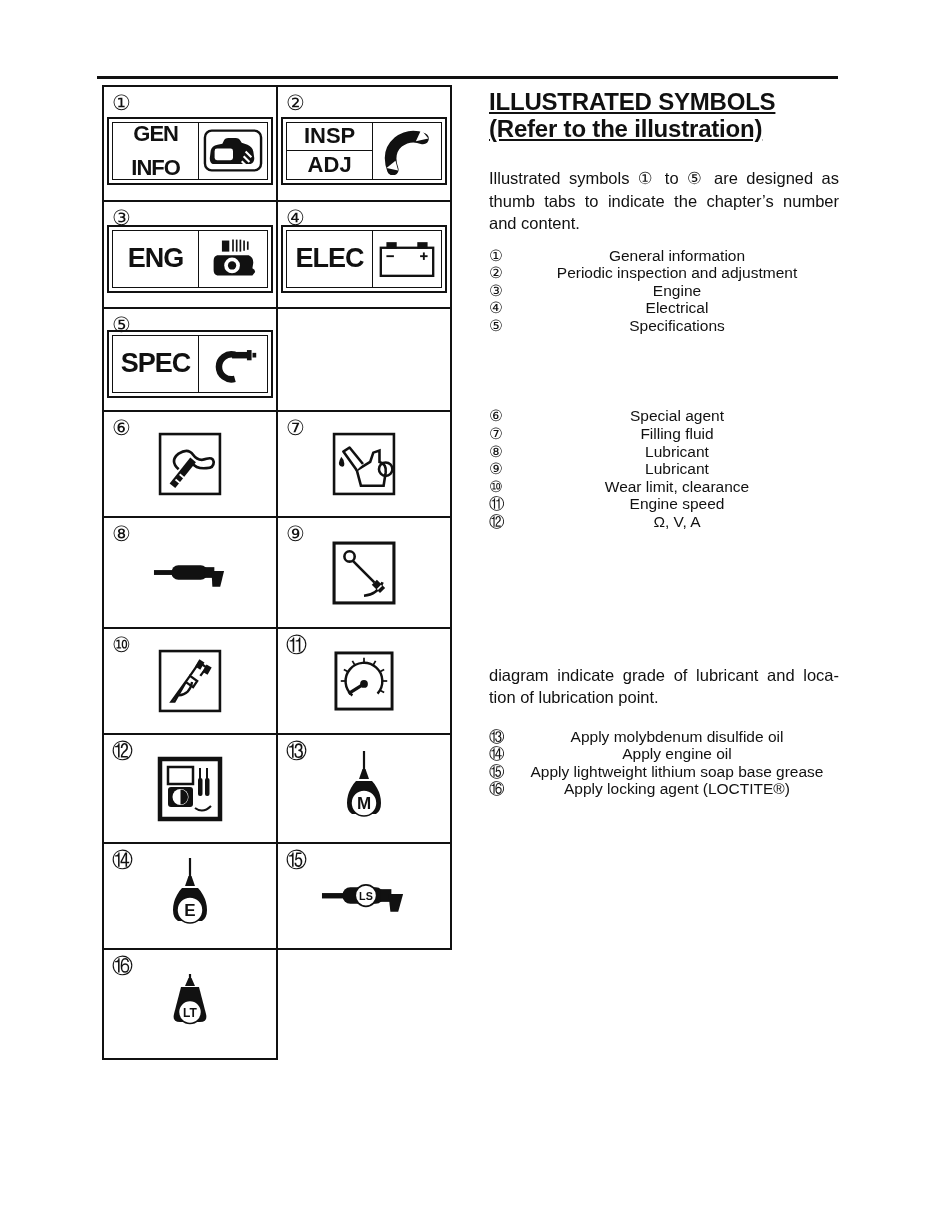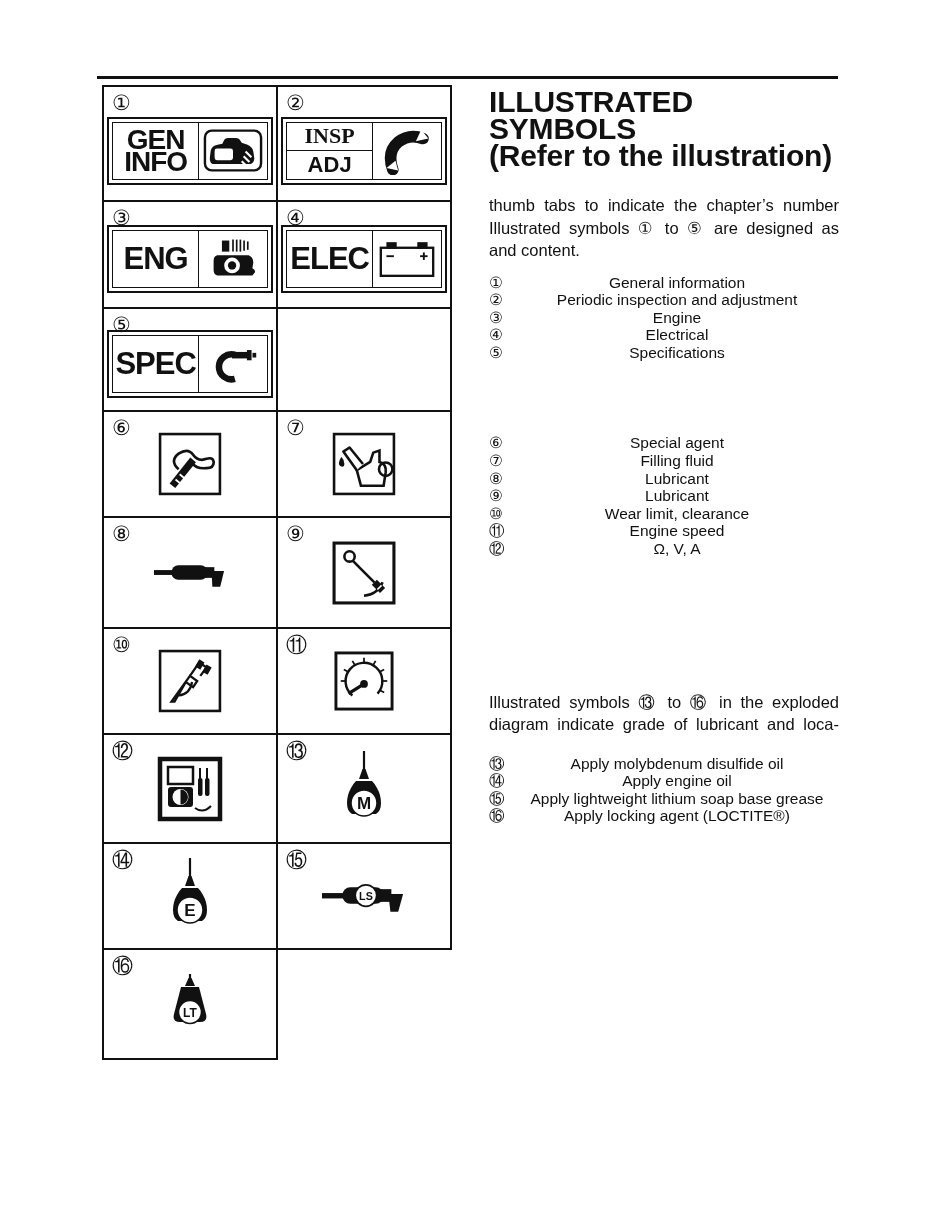--- a/index.html
+++ b/index.html
@@ -24,33 +24,33 @@
   }
   .cell.ghost{border:none;background:transparent;}
   .cnum{position:absolute;top:5px;left:8px;font-size:21px;line-height:1;}
 
   
   .badge{width:156px;height:58px;border:2.5px solid #111;padding:3px;background:#fff;box-sizing:content-box;}
   .badge.mt14{margin-top:14px;} .badge.mt8{margin-top:8px;}
   .badge-in{display:flex;width:100%;height:100%;border:1.8px solid #111;box-sizing:border-box;}
   .badge-label{width:56%;border-right:1.8px solid #111;display:flex;flex-direction:column;
     align-items:center;justify-content:center;font-weight:700;box-sizing:border-box;}
-  .badge-label.single{font-size:31px;letter-spacing:-1px;}
-  .badge-label.two{font-size:28px;line-height:22px;letter-spacing:-1px;}
+  .badge-label.single{font-size:27px;letter-spacing:-1px;}
+  .badge-label.two{font-size:22px;line-height:22px;letter-spacing:-1px;justify-content:space-between;}
   .badge-label.split span{flex:1;display:flex;align-items:center;justify-content:center;
     width:100%;font-size:22px;line-height:20px;box-sizing:border-box;}
-  .badge-label.split span:first-child{border-bottom:1.8px solid #111;font-family:Liberation Serif, serif;}
+  .badge-label.split span:first-child{border-bottom:1.8px solid #111;}
   .badge-icon{flex:1;display:flex;align-items:center;justify-content:center;}
 
   svg{display:block;}
   svg text{font-family:"Liberation Sans","DejaVu Sans",sans-serif;font-weight:bold;}
 
   
   .content{position:absolute;left:489px;top:88px;width:350px;}
-  .h1{font-size:30px;font-weight:700;line-height:27px;letter-spacing:-0.2px;}
+  .h1{font-size:24px;font-weight:700;line-height:27px;letter-spacing:-0.2px;text-decoration:underline;}
   .para{font-size:16.5px;line-height:22.5px;}
   .para .jl{text-align:justify;text-align-last:justify;}
   #p1{margin-top:25px;} #l1{margin-top:12px;} #p2{margin-top:73px;}
   #l2{margin-top:22px;} #p3{margin-top:133px;} #l3{margin-top:19px;}
   .li{display:flex;line-height:17.6px;font-size:15.5px;}
   .li .n{width:26px;flex:none;}
   .li .t{flex:1;text-align:center;}
 </style>
 </head>
 <body>
@@ -322,22 +322,22 @@
   </div>
 
   <div class="cell ghost"></div>
 </div>
 
 <div class="content">
   <div class="h1">ILLUSTRATED SYMBOLS</div>
   <div class="h1">(Refer to the illustration)</div>
 
   <div class="para" id="p1">
+    <div class="jl">Illustrated symbols ① to ⑤ are designed as</div>
     <div class="jl">thumb tabs to indicate the chapter’s number</div>
-    <div class="jl">Illustrated symbols ① to ⑤ are designed as</div>
     <div>and content.</div>
   </div>
 
   <div id="l1">
     <div class="li">
       <span class="n">①</span>
       <span class="t">General information</span>
     </div>
     <div class="li">
       <span class="n">②</span>
@@ -385,22 +385,22 @@
       <span class="n">⑪</span>
       <span class="t">Engine speed</span>
     </div>
     <div class="li">
       <span class="n">⑫</span>
       <span class="t">Ω, V, A</span>
     </div>
   </div>
 
   <div class="para" id="p3">
-    <div class="jl">Illustrated symbols ⑬ to ⑯ in the exploded</div>
     <div class="jl">diagram indicate grade of lubricant and loca-</div>
+    <div>tion of lubrication point.</div>
   </div>
 
   <div id="l3">
     <div class="li">
       <span class="n">⑬</span>
       <span class="t">Apply molybdenum disulfide oil</span>
     </div>
     <div class="li">
       <span class="n">⑭</span>
       <span class="t">Apply engine oil</span>

